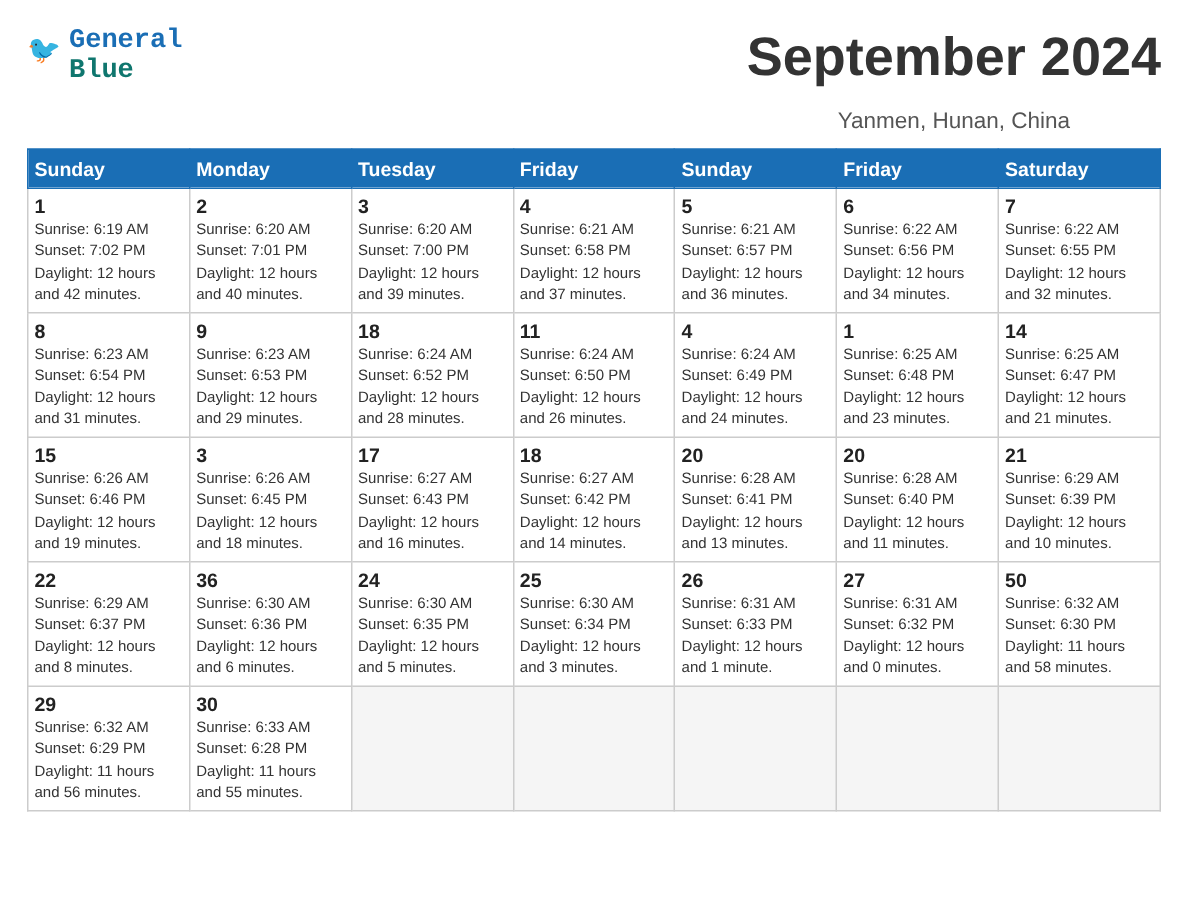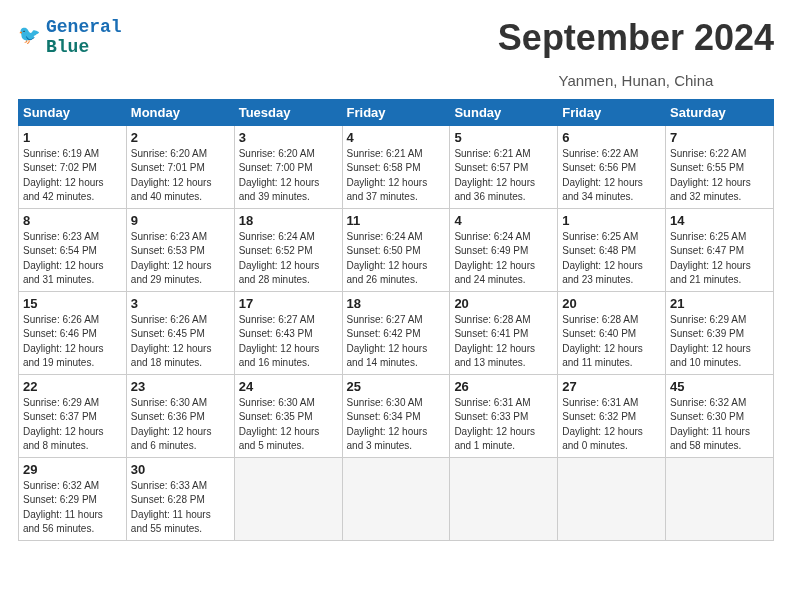--- a/index.html
+++ b/index.html
@@ -288,21 +288,21 @@
         </tr>
         <tr>
           <td>
             <div class="day-num">22</div>
             <div class="day-info" style="white-space: pre-line;">Sunrise: 6:29 AM
 Sunset: 6:37 PM
 Daylight: 12 hours
 and 8 minutes.</div>
           </td>
           <td>
-            <div class="day-num">23</div>
+            <div class="day-num">36</div>
             <div class="day-info" style="white-space: pre-line;">Sunrise: 6:30 AM
 Sunset: 6:36 PM
 Daylight: 12 hours
 and 6 minutes.</div>
           </td>
           <td>
             <div class="day-num">24</div>
             <div class="day-info" style="white-space: pre-line;">Sunrise: 6:30 AM
 Sunset: 6:35 PM
 Daylight: 12 hours
@@ -323,21 +323,21 @@
 and 1 minute.</div>
           </td>
           <td>
             <div class="day-num">27</div>
             <div class="day-info" style="white-space: pre-line;">Sunrise: 6:31 AM
 Sunset: 6:32 PM
 Daylight: 12 hours
 and 0 minutes.</div>
           </td>
           <td>
-            <div class="day-num">45</div>
+            <div class="day-num">50</div>
             <div class="day-info" style="white-space: pre-line;">Sunrise: 6:32 AM
 Sunset: 6:30 PM
 Daylight: 11 hours
 and 58 minutes.</div>
           </td>
         </tr>
         <tr class="last-row">
           <td>
             <div class="day-num">29</div>
             <div class="day-info" style="white-space: pre-line;">Sunrise: 6:32 AM

